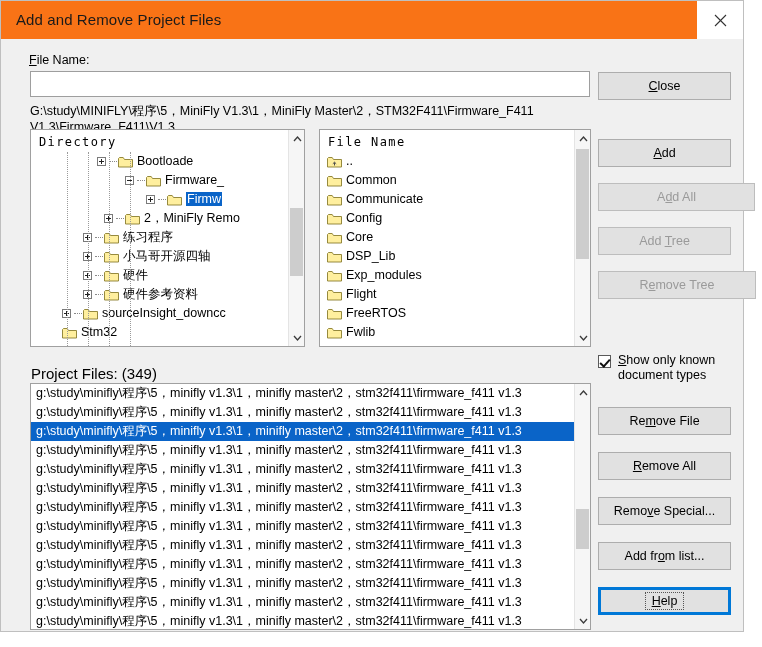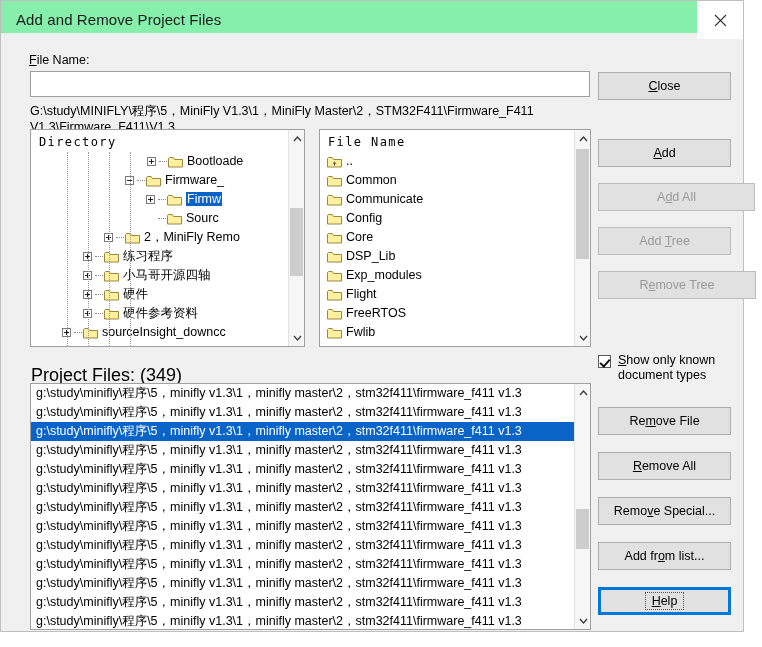--- a/index.html
+++ b/index.html
@@ -13,22 +13,22 @@
     -webkit-font-smoothing:none;
   }
   #dialog{
     position:absolute;left:0;top:0;width:744px;height:632px;
     background:#f0f0f0;
     border:1px solid #bfbfbf;
     box-sizing:border-box;
   }
   
   #titlebar{
-    position:absolute;left:0;top:0;right:0;height:32px;
-    background:#86efac;
+    position:absolute;left:0;top:0;right:0;height:38px;
+    background:#f97316;
     box-sizing:border-box;
   }
   #title-text{
     position:absolute;left:15px;top:10px;
     font-size:15px;color:#1a1a1a;
     letter-spacing:0.1px;
     white-space:nowrap;
   }
   #close-btn{
     position:absolute;right:0;top:0;width:46px;height:38px;
@@ -153,21 +153,21 @@
   }
   #chk-box::after{
     content:"";position:absolute;left:3px;top:1px;width:4px;height:8px;
     border:solid #111;border-width:0 2px 2px 0;transform:rotate(42deg);
   }
   #chk-label{
     position:absolute;left:20px;top:0;font-size:12.5px;line-height:15px;
     color:#000;width:130px;
   }
   
-  #pf-label{position:absolute;left:30px;top:326px;font-size:18px;}
+  #pf-label{position:absolute;left:30px;top:326px;font-size:15px;}
   #pf-panel{
     position:absolute;left:29px;top:344px;width:561px;height:247px;
     background:#fff;border:1px solid #a0a0a0;box-sizing:border-box;overflow:hidden;
   }
   #pf-body{
     position:absolute;left:0;top:0;right:16px;bottom:0;overflow:hidden;
   }
   .pfrow{
     height:19px;line-height:19px;white-space:nowrap;overflow:hidden;
     font-size:12.5px;padding-left:5px;color:#000;
@@ -195,32 +195,29 @@
     <input id="filename-input" type="text" value="" style="">
 
     <div id="path-display">
       <div>G:\study\MINIFLY\程序\5，MiniFly V1.3\1，MiniFly Master\2，STM32F411\Firmware_F411</div>
       <div class="l2">V1.3\Firmware_F411\V1.3</div>
     </div>
 
     <div class="panel" id="dir-panel">
       <div class="panel-head">Directory</div>
       <div class="panel-body" id="dir-body">
-          <div class="trow" style="padding-left: 116px;"><span class="tgl plus"></span><span class="dash"></span><span class="folder"><svg width="15" height="12" viewBox="0 0 15 12">
+          <div class="trow" style="padding-left: 66px;"><span class="tgl plus"></span><span class="dash"></span><span class="folder"><svg width="15" height="12" viewBox="0 0 15 12">
                 <path d="M0.5 2.5 L0.5 11 L14.5 11 L14.5 3.5 L6.5 3.5 L5.2 1.5 L1.5 1.5 Z" fill="#ffef9e" stroke="#8a7d2e" stroke-width="0.9"></path>
               </svg></span><span class="tlabel">Bootloade</span></div>
           <div class="trow" style="padding-left: 94px;"><span class="tgl "></span><span class="dash"></span><span class="folder"><svg width="15" height="12" viewBox="0 0 15 12">
                 <path d="M0.5 2.5 L0.5 11 L14.5 11 L14.5 3.5 L6.5 3.5 L5.2 1.5 L1.5 1.5 Z" fill="#ffef9e" stroke="#8a7d2e" stroke-width="0.9"></path>
               </svg></span><span class="tlabel">Firmware_</span></div>
           <div class="trow" style="padding-left: 115px;"><span class="tgl plus"></span><span class="dash"></span><span class="folder"><svg width="15" height="12" viewBox="0 0 15 12">
                 <path d="M0.5 2.5 L0.5 11 L14.5 11 L14.5 3.5 L6.5 3.5 L5.2 1.5 L1.5 1.5 Z" fill="#ffef9e" stroke="#8a7d2e" stroke-width="0.9"></path>
               </svg></span><span class="tlabel sel">Firmw</span></div>
-          <div class="trow" style="padding-left: 115px;"><span class="tgl none"></span><span class="dash"></span><span class="folder"><svg width="15" height="12" viewBox="0 0 15 12">
-                <path d="M0.5 2.5 L0.5 11 L14.5 11 L14.5 3.5 L6.5 3.5 L5.2 1.5 L1.5 1.5 Z" fill="#ffef9e" stroke="#8a7d2e" stroke-width="0.9"></path>
-              </svg></span><span class="tlabel">Sourc</span></div>
           <div class="trow" style="padding-left: 73px;"><span class="tgl plus"></span><span class="dash"></span><span class="folder"><svg width="15" height="12" viewBox="0 0 15 12">
                 <path d="M0.5 2.5 L0.5 11 L14.5 11 L14.5 3.5 L6.5 3.5 L5.2 1.5 L1.5 1.5 Z" fill="#ffef9e" stroke="#8a7d2e" stroke-width="0.9"></path>
               </svg></span><span class="tlabel">2，MiniFly Remo</span></div>
           <div class="trow" style="padding-left: 52px;"><span class="tgl plus"></span><span class="dash"></span><span class="folder"><svg width="15" height="12" viewBox="0 0 15 12">
                 <path d="M0.5 2.5 L0.5 11 L14.5 11 L14.5 3.5 L6.5 3.5 L5.2 1.5 L1.5 1.5 Z" fill="#ffef9e" stroke="#8a7d2e" stroke-width="0.9"></path>
               </svg></span><span class="tlabel">练习程序</span></div>
           <div class="trow" style="padding-left: 52px;"><span class="tgl plus"></span><span class="dash"></span><span class="folder"><svg width="15" height="12" viewBox="0 0 15 12">
                 <path d="M0.5 2.5 L0.5 11 L14.5 11 L14.5 3.5 L6.5 3.5 L5.2 1.5 L1.5 1.5 Z" fill="#ffef9e" stroke="#8a7d2e" stroke-width="0.9"></path>
               </svg></span><span class="tlabel">小马哥开源四轴</span></div>
           <div class="trow" style="padding-left: 52px;"><span class="tgl plus"></span><span class="dash"></span><span class="folder"><svg width="15" height="12" viewBox="0 0 15 12">

